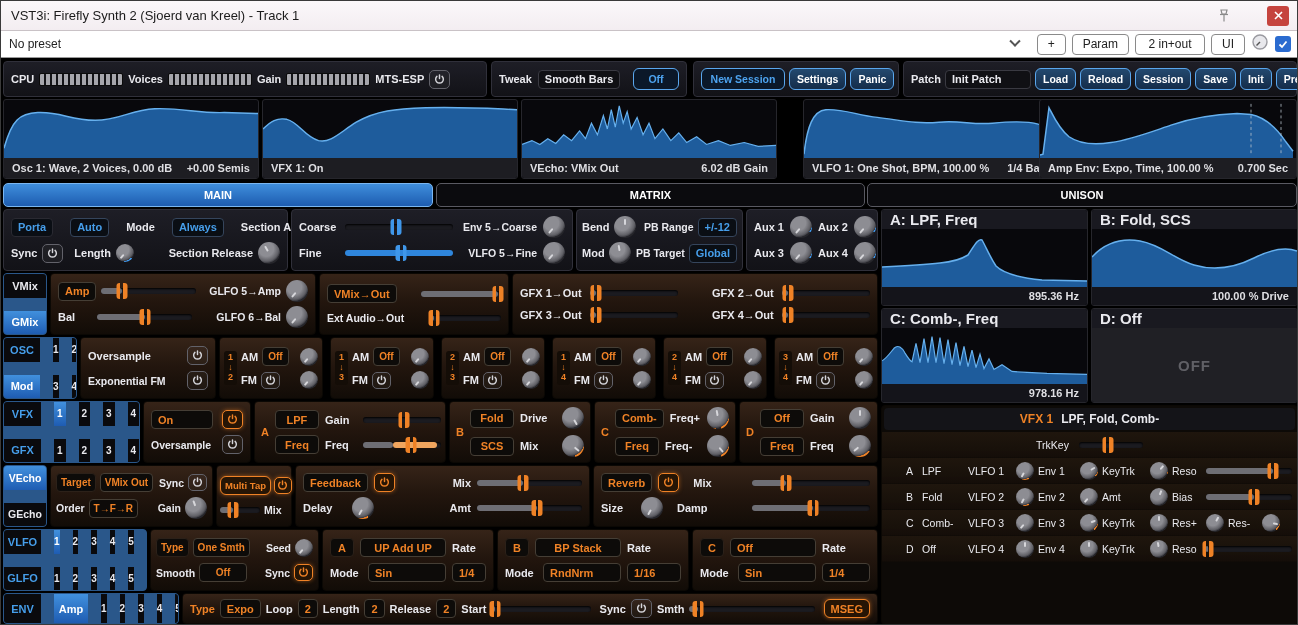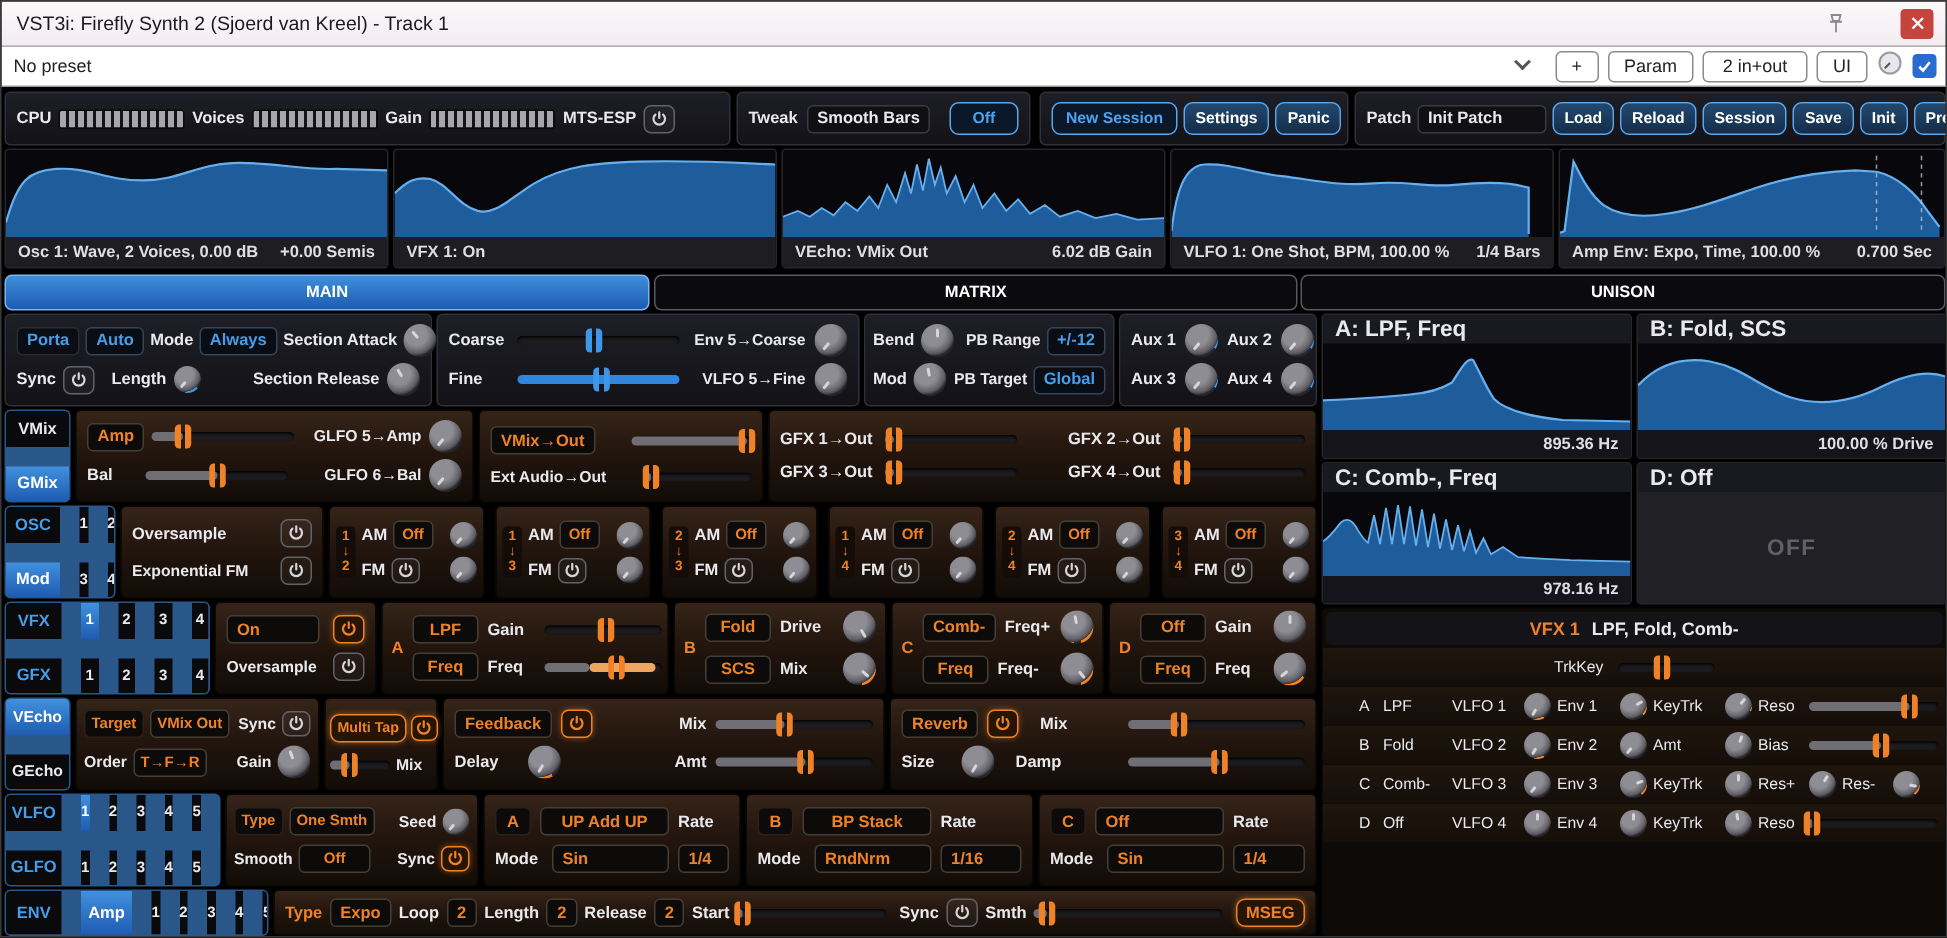--- a/index.html
+++ b/index.html
@@ -185,21 +185,21 @@
     <div class="gp" style="left:520px;top:41px;width:256px;height:80px">
       <svg viewBox="0 0 256 60" preserveAspectRatio="none">
         <path d="M0 60 L0 46 L10 42 L18 46 L26 40 L34 45 L42 36 L50 42 L58 32 L64 40 L70 24 L76 36 L82 16 L86 30 L90 10 L94 28 L98 6 L102 24 L106 12 L110 30 L116 18 L122 36 L128 24 L134 40 L142 30 L150 42 L158 34 L166 44 L176 38 L186 46 L198 42 L210 47 L224 44 L238 48 L256 47 L256 60 Z" fill="#1e5c9c"></path>
         <path d="M0 46 L10 42 L18 46 L26 40 L34 45 L42 36 L50 42 L58 32 L64 40 L70 24 L76 36 L82 16 L86 30 L90 10 L94 28 L98 6 L102 24 L106 12 L110 30 L116 18 L122 36 L128 24 L134 40 L142 30 L150 42 L158 34 L166 44 L176 38 L186 46 L198 42 L210 47 L224 44 L238 48 L256 47" fill="none" stroke="#66b0ee" stroke-width="1.2"></path>
       </svg>
       <div class="gf">
           <span>VEcho: VMix Out</span>
           <span>6.02 dB Gain</span>
         </div>
     </div>
-    <div class="gp" style="left:779px;top:41px;width:256px;height:80px">
+    <div class="gp" style="left:802px;top:41px;width:256px;height:80px">
       <svg viewBox="0 0 256 60" preserveAspectRatio="none">
         <path d="M0 60 L0 56 C3 28 9 11 22 10 C40 9 54 16 74 18 C98 21 112 25 136 23 C158 21 170 26 190 24 C210 22 226 22 236 25 L240 26 L240 60 Z" fill="#1e5c9c"></path>
         <path d="M0 56 C3 28 9 11 22 10 C40 9 54 16 74 18 C98 21 112 25 136 23 C158 21 170 26 190 24 C210 22 226 22 236 25 L240 26 L240 58" fill="none" stroke="#66b0ee" stroke-width="1.5"></path>
       </svg>
       <div class="gf">
           <span>VLFO 1: One Shot, BPM, 100.00 %</span>
           <span>1/4 Bars</span>
         </div>
     </div>
     <div class="gp" style="left:1038px;top:41px;width:258px;height:80px">
@@ -213,21 +213,21 @@
           <span>Amp Env: Expo, Time, 100.00 %</span>
           <span>0.700 Sec</span>
         </div>
     </div>
 
     <div class="mtab sel" style="left:2px;top:125px;width:430px">MAIN</div>
     <div class="mtab" style="left:435px;top:125px;width:429px">MATRIX</div>
     <div class="mtab" style="left:866px;top:125px;width:430px">UNISON</div>
 
     <div class="panel bp" style="left:2px;top:151px;width:285px;height:62px">
-      <div class="r" style="gap:4px">
+      <div class="r" style="gap:17px">
         <span class="vbox bl" style="border-color:#2a2a32">Porta</span>
         <span class="vbox bl">Auto</span>
         <span class="lbl">Mode</span>
         <span class="vbox bl">Always</span>
         <span class="lbl mla">Section Attack</span>
         <span class="kb bl" style="--f:-130deg;--s:120deg;--t:-40deg"></span>
       </div>
       <div class="r" style="gap:5px">
         <span class="lbl">Sync</span>
         <span class="pw">

